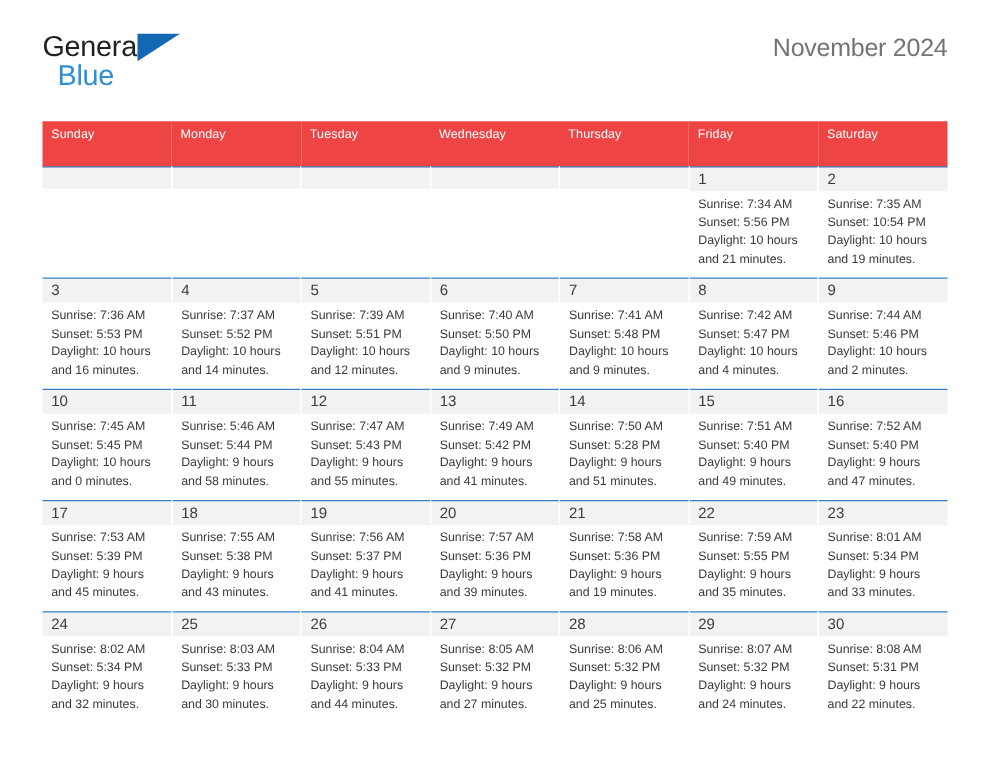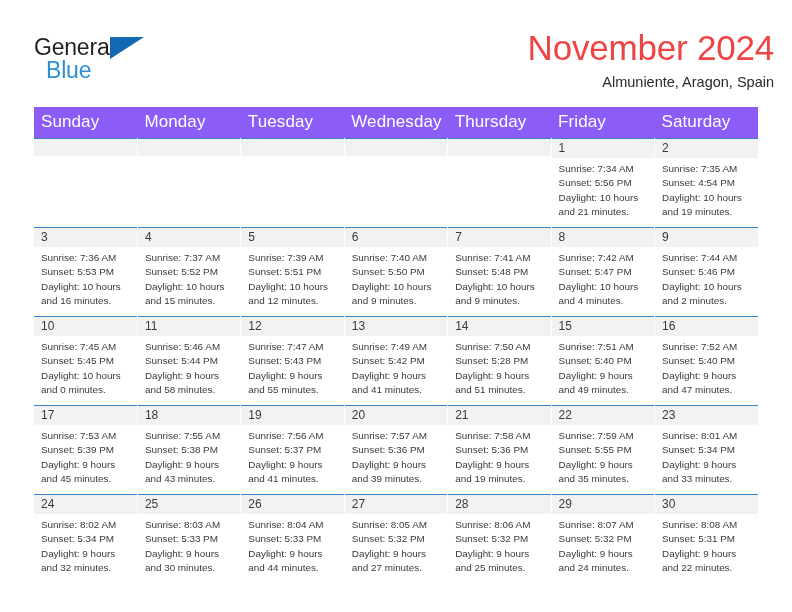--- a/index.html
+++ b/index.html
@@ -17,23 +17,23 @@
   .page {
     position: relative;
     width: 792px;
     height: 612px;
     box-sizing: border-box;
   }
 
   
   .masthead {
     display: flex;
-    align-items: flex-end;
+    align-items: flex-start;
     justify-content: space-between;
-    padding: 26px 18px 0 34px;
+    padding: 26px 34px 0 34px;
     box-sizing: border-box;
   }
   .brand {
     position: relative;
     width: 118px;
     height: 56px;
     flex: 0 0 auto;
   }
   .brand-general {
     position: absolute;
@@ -61,49 +61,49 @@
     height: 0;
     border-left: 34px solid #1268b3;
     border-bottom: 22px solid transparent;
   }
 
   .titles {
     text-align: right;
     padding-top: 2px;
   }
   .cal-title {
-    font-size: 35px;
+    font-size: 20px;
     font-weight: normal;
-    color: #ef4444;
+    color: #737373;
     line-height: 1.12;
     letter-spacing: -0.2px;
     white-space: nowrap;
   }
   .cal-subtitle {
     font-size: 14.5px;
     color: #2b2b2b;
     line-height: 1.2;
     margin-top: 7px;
     white-space: nowrap;
   }
 
   
   .calendar {
     margin: 15px 34px 0 34px;
     border-collapse: collapse;
     width: 724px;
     table-layout: fixed;
   }
   .calendar th {
-    background: #8b5cf6;
+    background: #ef4444;
     color: #ffffff;
     font-weight: normal;
-    font-size: 17px;
+    font-size: 10px;
     text-align: left;
-    padding: 5px 0 6px 7px;
+    padding: 5px 0 20px 7px;
     border: none;
     letter-spacing: 0.1px;
   }
   .calendar td {
     vertical-align: top;
     padding: 0;
     border-top: 1px solid #3680c4;
     border-right: 1px solid #ffffff;
     height: 89px;
     box-sizing: border-box;
@@ -137,21 +137,20 @@
   <div class="masthead">
 
     <div class="brand">
       <span class="brand-general">General</span>
       <span class="brand-triangle"></span>
       <span class="brand-blue">Blue</span>
     </div>
 
     <div class="titles">
       <div class="cal-title">November 2024</div>
-      <div class="cal-subtitle">Almuniente, Aragon, Spain</div>
     </div>
 
   </div>
 
   <table class="calendar">
     <thead>
       <tr>
         <th>Sunday</th>
         <th>Monday</th>
         <th>Tuesday</th>
@@ -184,21 +183,21 @@
               <div>Sunrise: 7:34 AM</div>
               <div>Sunset: 5:56 PM</div>
               <div>Daylight: 10 hours</div>
               <div>and 21 minutes.</div>
             </div>
           </td>
           <td>
             <div class="daynum">2</div>
             <div class="cell-body">
               <div>Sunrise: 7:35 AM</div>
-              <div>Sunset: 4:54 PM</div>
+              <div>Sunset: 10:54 PM</div>
               <div>Daylight: 10 hours</div>
               <div>and 19 minutes.</div>
             </div>
           </td>
         </tr>
         <tr>
           <td>
             <div class="daynum">3</div>
             <div class="cell-body">
               <div>Sunrise: 7:36 AM</div>
@@ -206,21 +205,21 @@
               <div>Daylight: 10 hours</div>
               <div>and 16 minutes.</div>
             </div>
           </td>
           <td>
             <div class="daynum">4</div>
             <div class="cell-body">
               <div>Sunrise: 7:37 AM</div>
               <div>Sunset: 5:52 PM</div>
               <div>Daylight: 10 hours</div>
-              <div>and 15 minutes.</div>
+              <div>and 14 minutes.</div>
             </div>
           </td>
           <td>
             <div class="daynum">5</div>
             <div class="cell-body">
               <div>Sunrise: 7:39 AM</div>
               <div>Sunset: 5:51 PM</div>
               <div>Daylight: 10 hours</div>
               <div>and 12 minutes.</div>
             </div>

